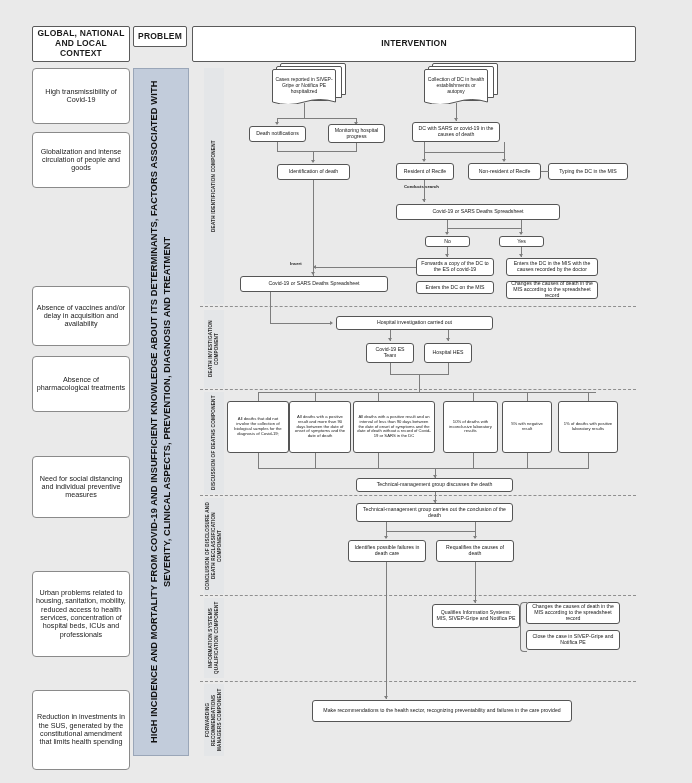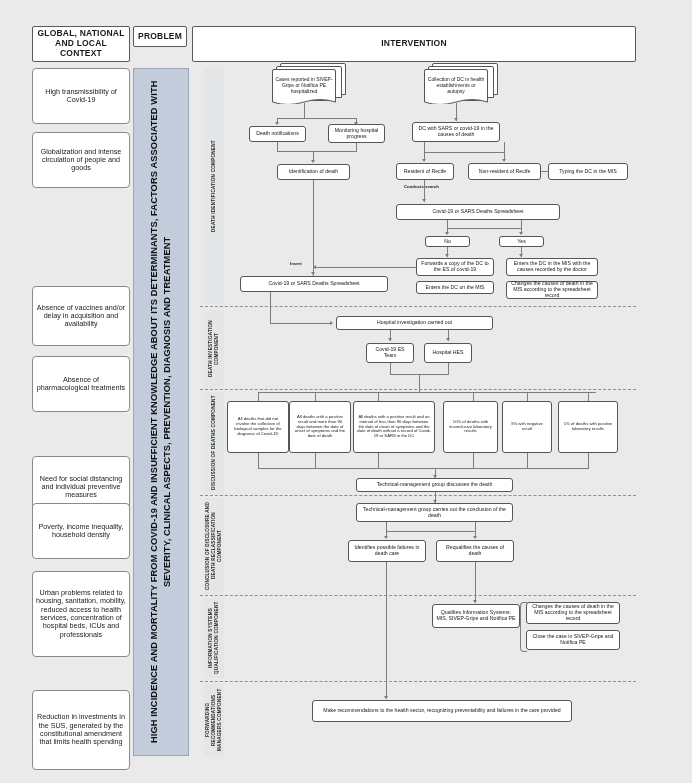--- a/index.html
+++ b/index.html
@@ -175,21 +175,20 @@
 
   <div class="box hdr" style="left:133px; top:26px; width:54px; height:21px;">PROBLEM</div>
 
   <div class="box hdr" style="left:192px; top:26px; width:444px; height:36px;">INTERVENTION</div>
 
   <div class="box ctx" style="left:32px; top:68px; width:98px; height:56px;">High transmissibility of Covid-19</div>
   <div class="box ctx" style="left:32px; top:132px; width:98px; height:56px;">Globalization and intense circulation of people and goods</div>
   <div class="box ctx" style="left:32px; top:286px; width:98px; height:60px;">Absence of vaccines and/or delay in acquisition and availability</div>
   <div class="box ctx" style="left:32px; top:356px; width:98px; height:56px;">Absence of pharmacological treatments</div>
   <div class="box ctx" style="left:32px; top:424px; width:98px; height:62px;margin-top:32px;">Need for social distancing and individual preventive measures</div>
-  <div class="box ctx" style="left:32px; top:503px; width:98px; height:56px;">Poverty, income inequality, household density</div>
   <div class="box ctx" style="left:32px; top:571px; width:98px; height:86px;">Urban problems related to housing, sanitation, mobility, reduced access to health services, concentration of hospital beds, ICUs and professionals</div>
   <div class="box ctx" style="left:32px; top:690px; width:98px; height:80px;">Reduction in investments in the SUS, generated by the constitutional amendment that limits health spending</div>
 
   <div id="problem-band" style="left:133px; top:68px; width:54px; height:686px;">
     <div class="vtext">HIGH INCIDENCE AND MORTALITY FROM COVID-19 AND INSUFFICIENT KNOWLEDGE ABOUT ITS DETERMINANTS, FACTORS ASSOCIATED WITH SEVERITY, CLINICAL ASPECTS, PREVENTION, DIAGNOSIS AND TREATMENT</div>
   </div>
 
   <div class="lane-band" style="left:204px; top:68px; width:20px; height:236px;"></div>
   <div class="lane-label" style="left:204px; top:68px; width:20px; height:236px;">DEATH IDENTIFICATION COMPONENT</div>
 

